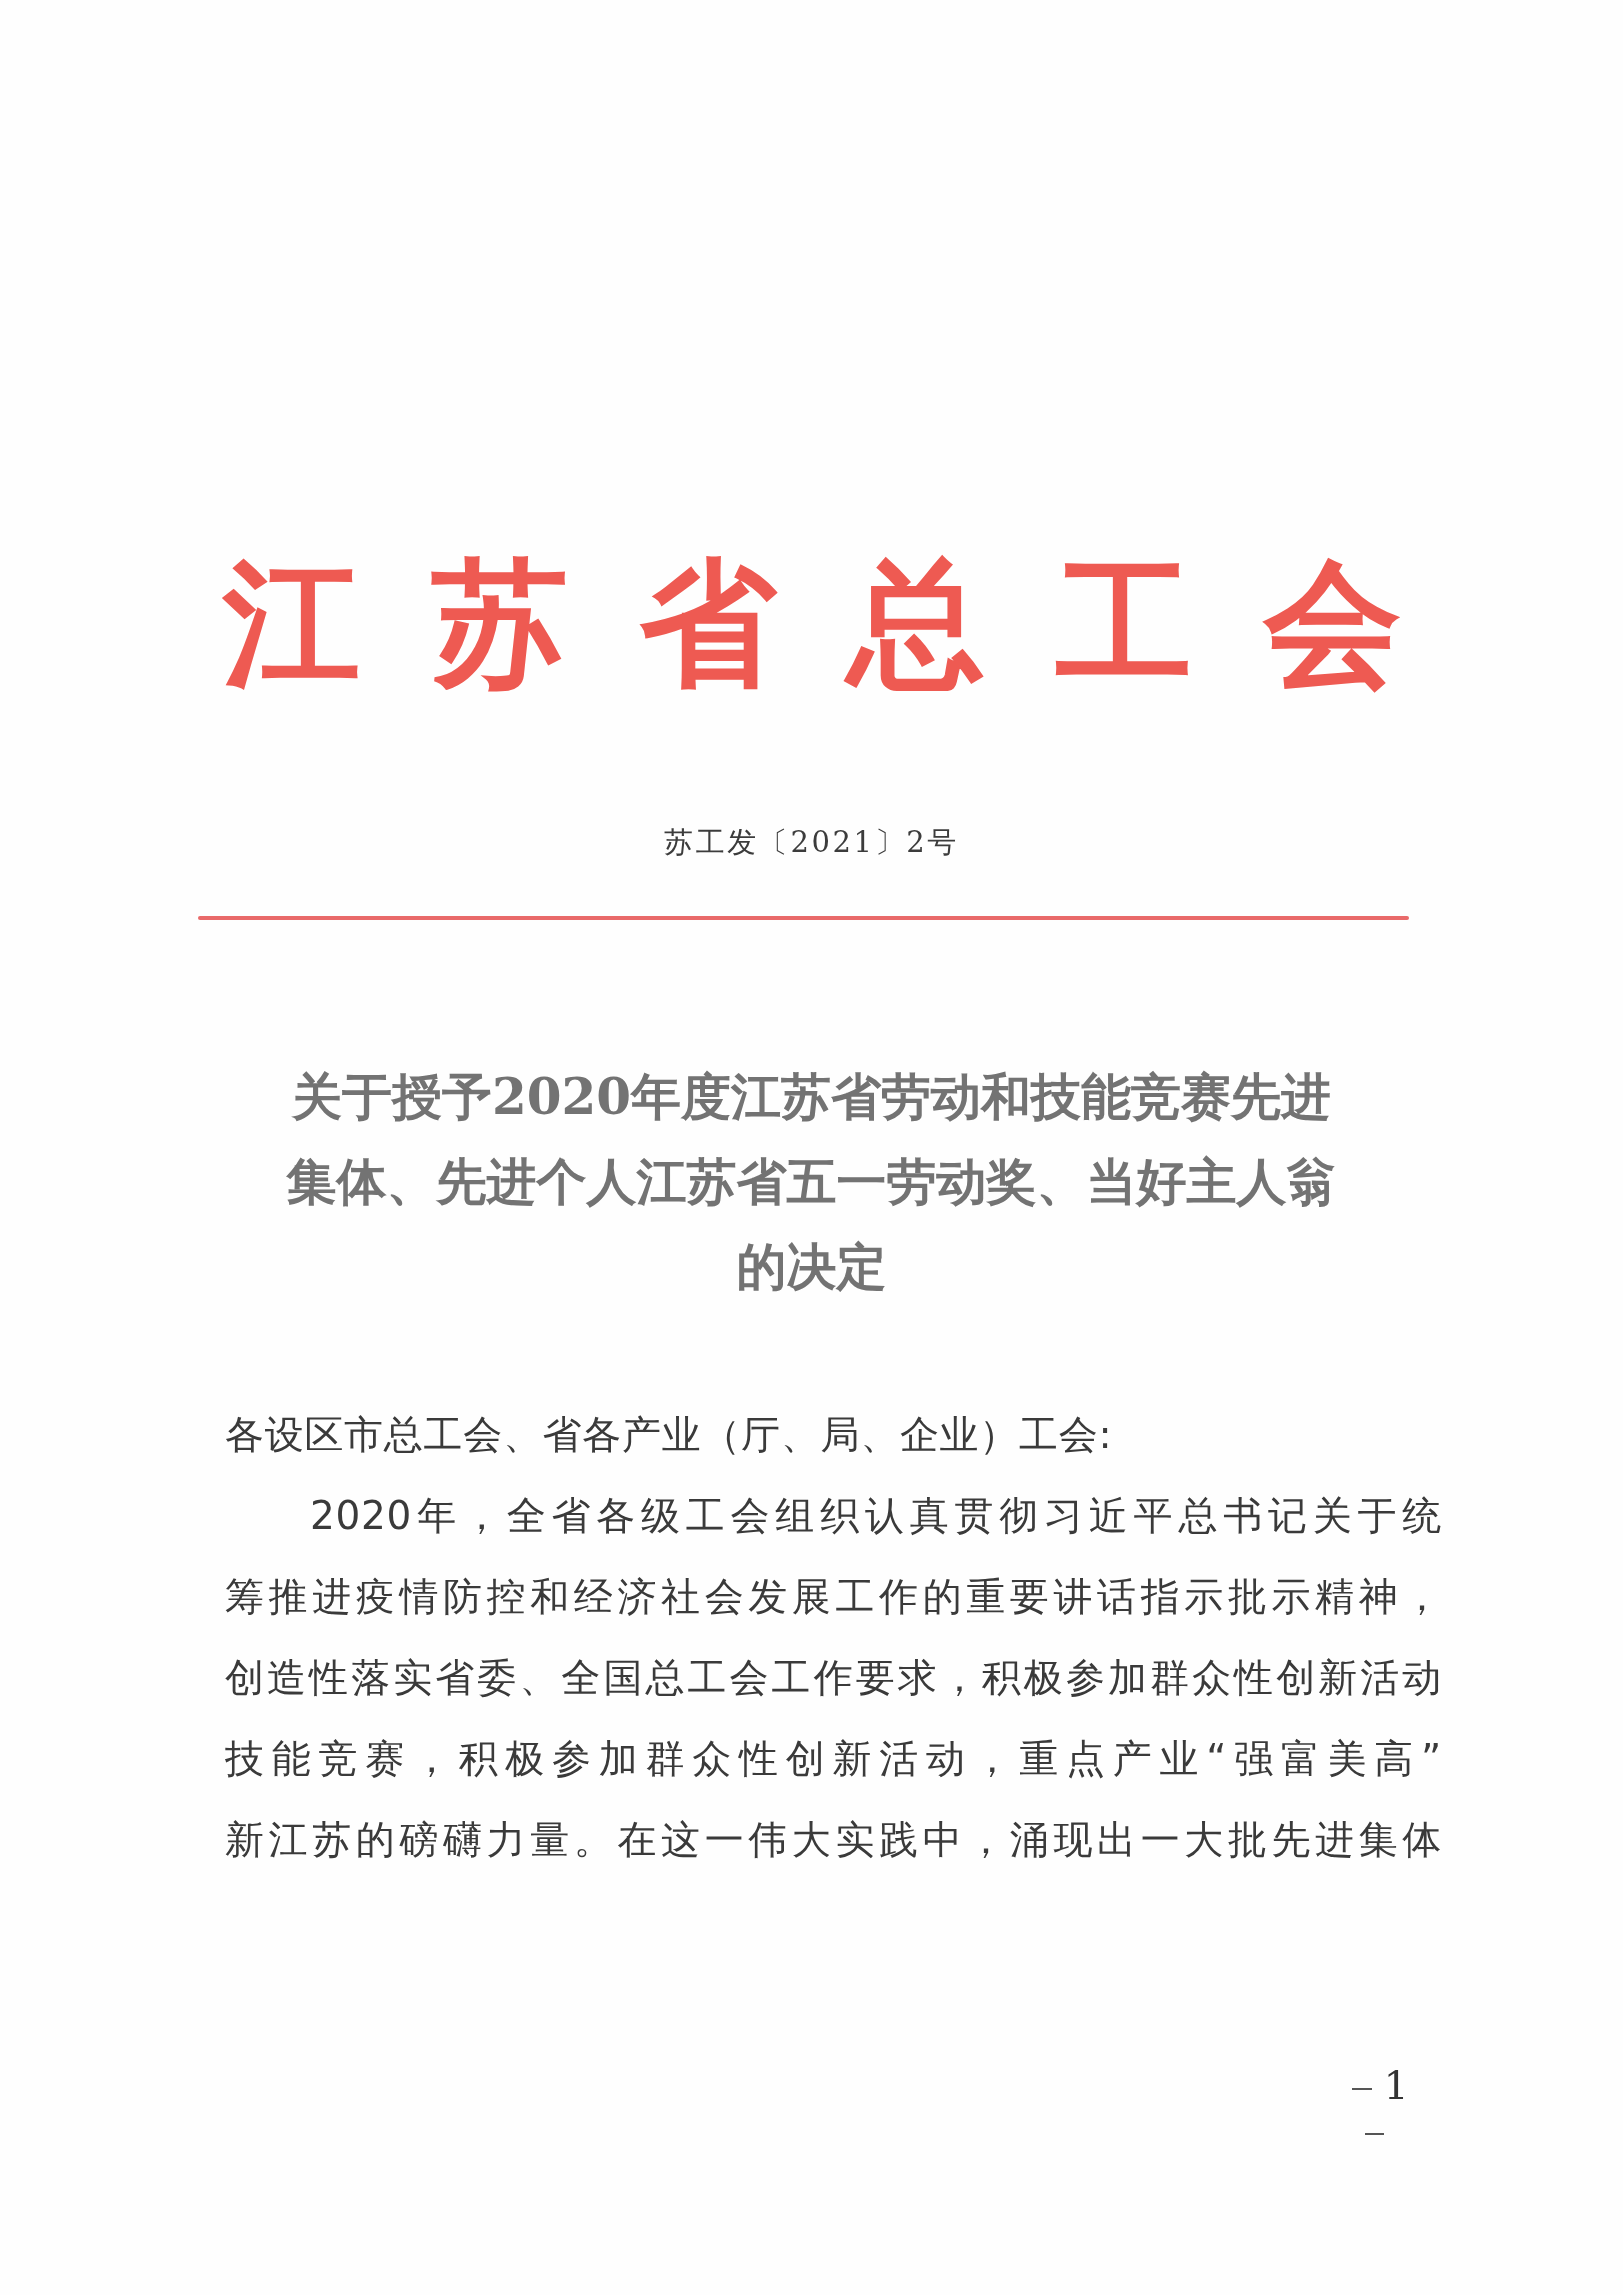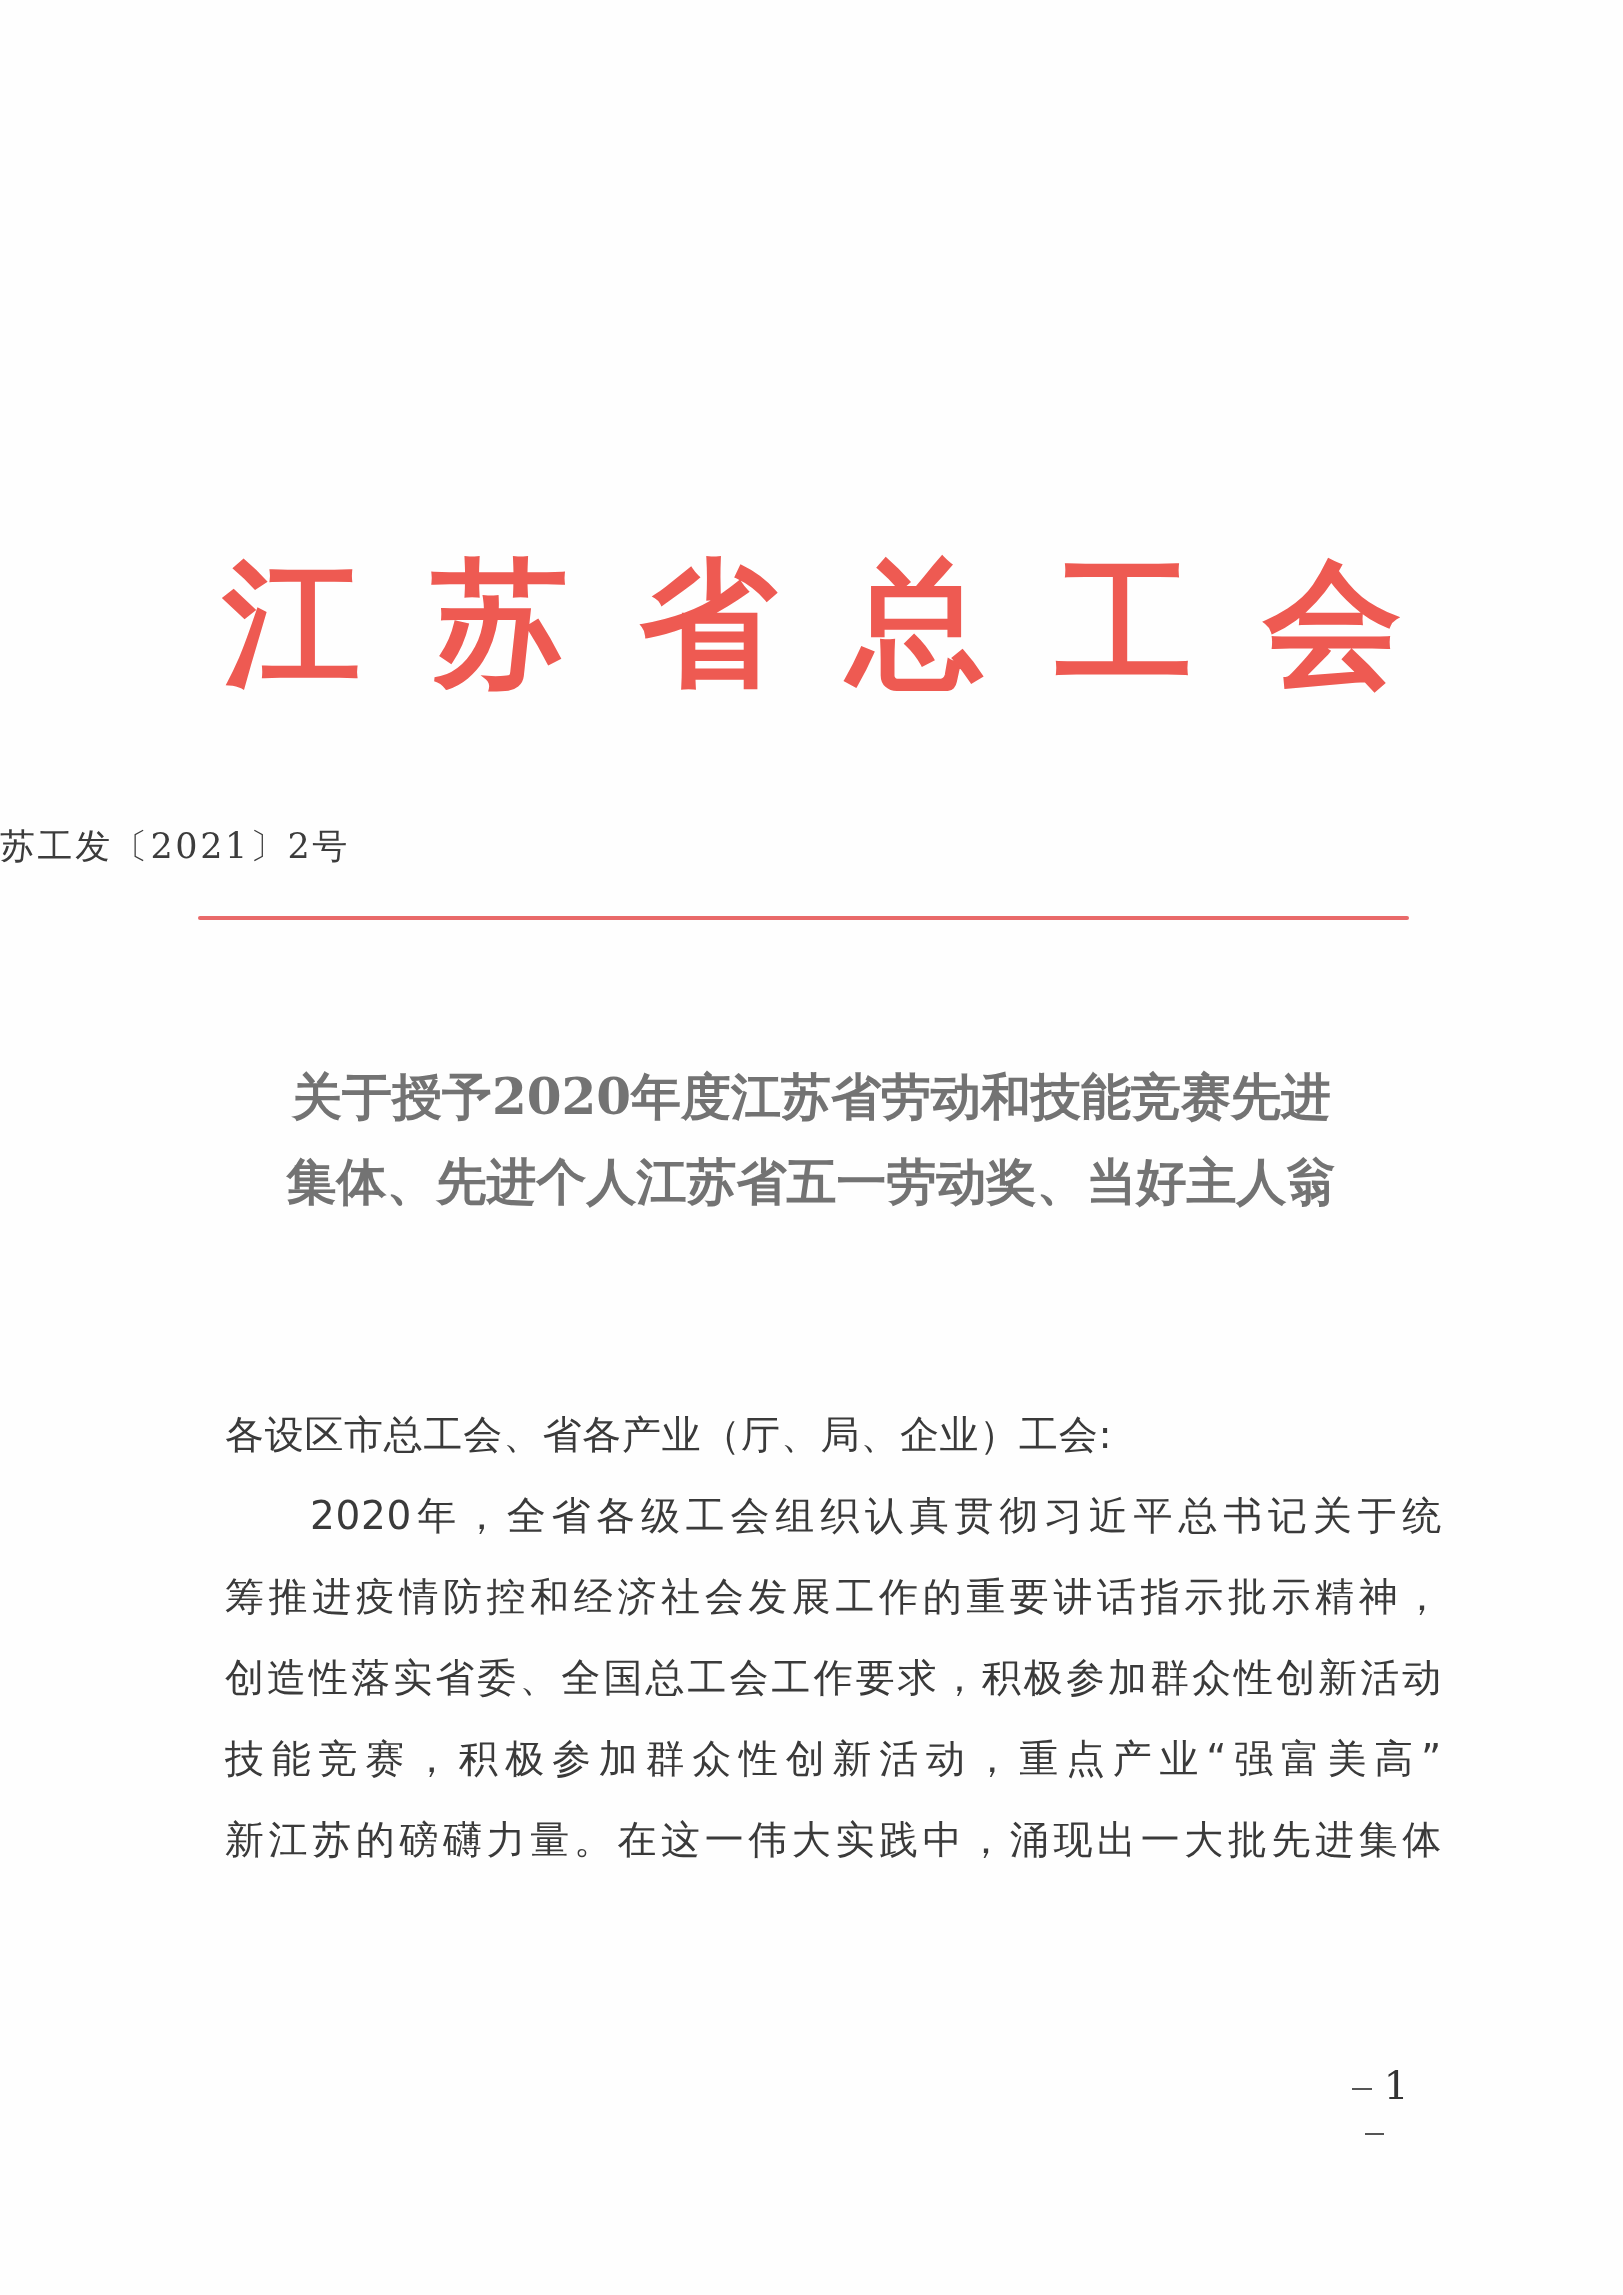--- a/index.html
+++ b/index.html
@@ -5,22 +5,22 @@
   html, body { margin:0; padding:0; background:#ffffff; }
   body { width:1623px; height:2295px; position:relative; overflow:hidden; }
   .page { position:absolute; left:0; top:0; width:1623px; height:2295px; background:#fefefe; }
   .org-header {
     position:absolute; left:223px; top:537px; width:1178px; height:170px;
     display:flex; justify-content:space-between; align-items:center;
     color:#ee5a52; font-family:"DejaVu Serif", serif; font-size:137px; font-weight:bold; line-height:1;
   }
   .org-header span { display:block; }
   .doc-number {
-    position:absolute; left:0; width:1623px; top:823px; 
-    font-family:"DejaVu Serif", serif; font-size:35px; color:#3c3c3c; letter-spacing:2.6px;
+    position:absolute; left:0; width:1623px; top:823px; text-align:center;
+    font-family:"DejaVu Serif", serif; font-size:29px; color:#3c3c3c; letter-spacing:2.6px;
   }
   .red-rule { position:absolute; left:198px; top:916px; width:1211px; height:3.9px; background:#e96a6a; border-radius:2px; }
   .title {
     position:absolute; left:216px; width:1191px; top:1054px;
     font-family:"DejaVu Serif", serif; font-weight:bold; font-size:50px; color:#737373;
     text-align:center; line-height:85px;
   }
   .title div { white-space:nowrap; }
   .body {
     position:absolute; left:225px; width:1217px; top:1394px;
@@ -49,20 +49,21 @@
     <span>会</span>
   </div>
 
   <div class="doc-number">苏工发〔2021〕2号</div>
 
   <div class="red-rule"></div>
 
   <div class="title">
     <div>关于授予2020年度江苏省劳动和技能竞赛先进</div>
     <div>集体、先进个人江苏省五一劳动奖、当好主人翁</div>
+    <div>的决定</div>
   </div>
 
   <div class="body">
     <div class="line salutation">各设区市总工会、省各产业（厅、局、企业）工会:</div>
     <div class="line indent">2020年，全省各级工会组织认真贯彻习近平总书记关于统</div>
     <div class="line">筹推进疫情防控和经济社会发展工作的重要讲话指示批示精神，</div>
     <div class="line">创造性落实省委、全国总工会工作要求，积极参加群众性创新活动</div>
     <div class="line">技能竞赛，积极参加群众性创新活动，重点产业“强富美高”</div>
     <div class="line">新江苏的磅礴力量。在这一伟大实践中，涌现出一大批先进集体</div>
   </div>

